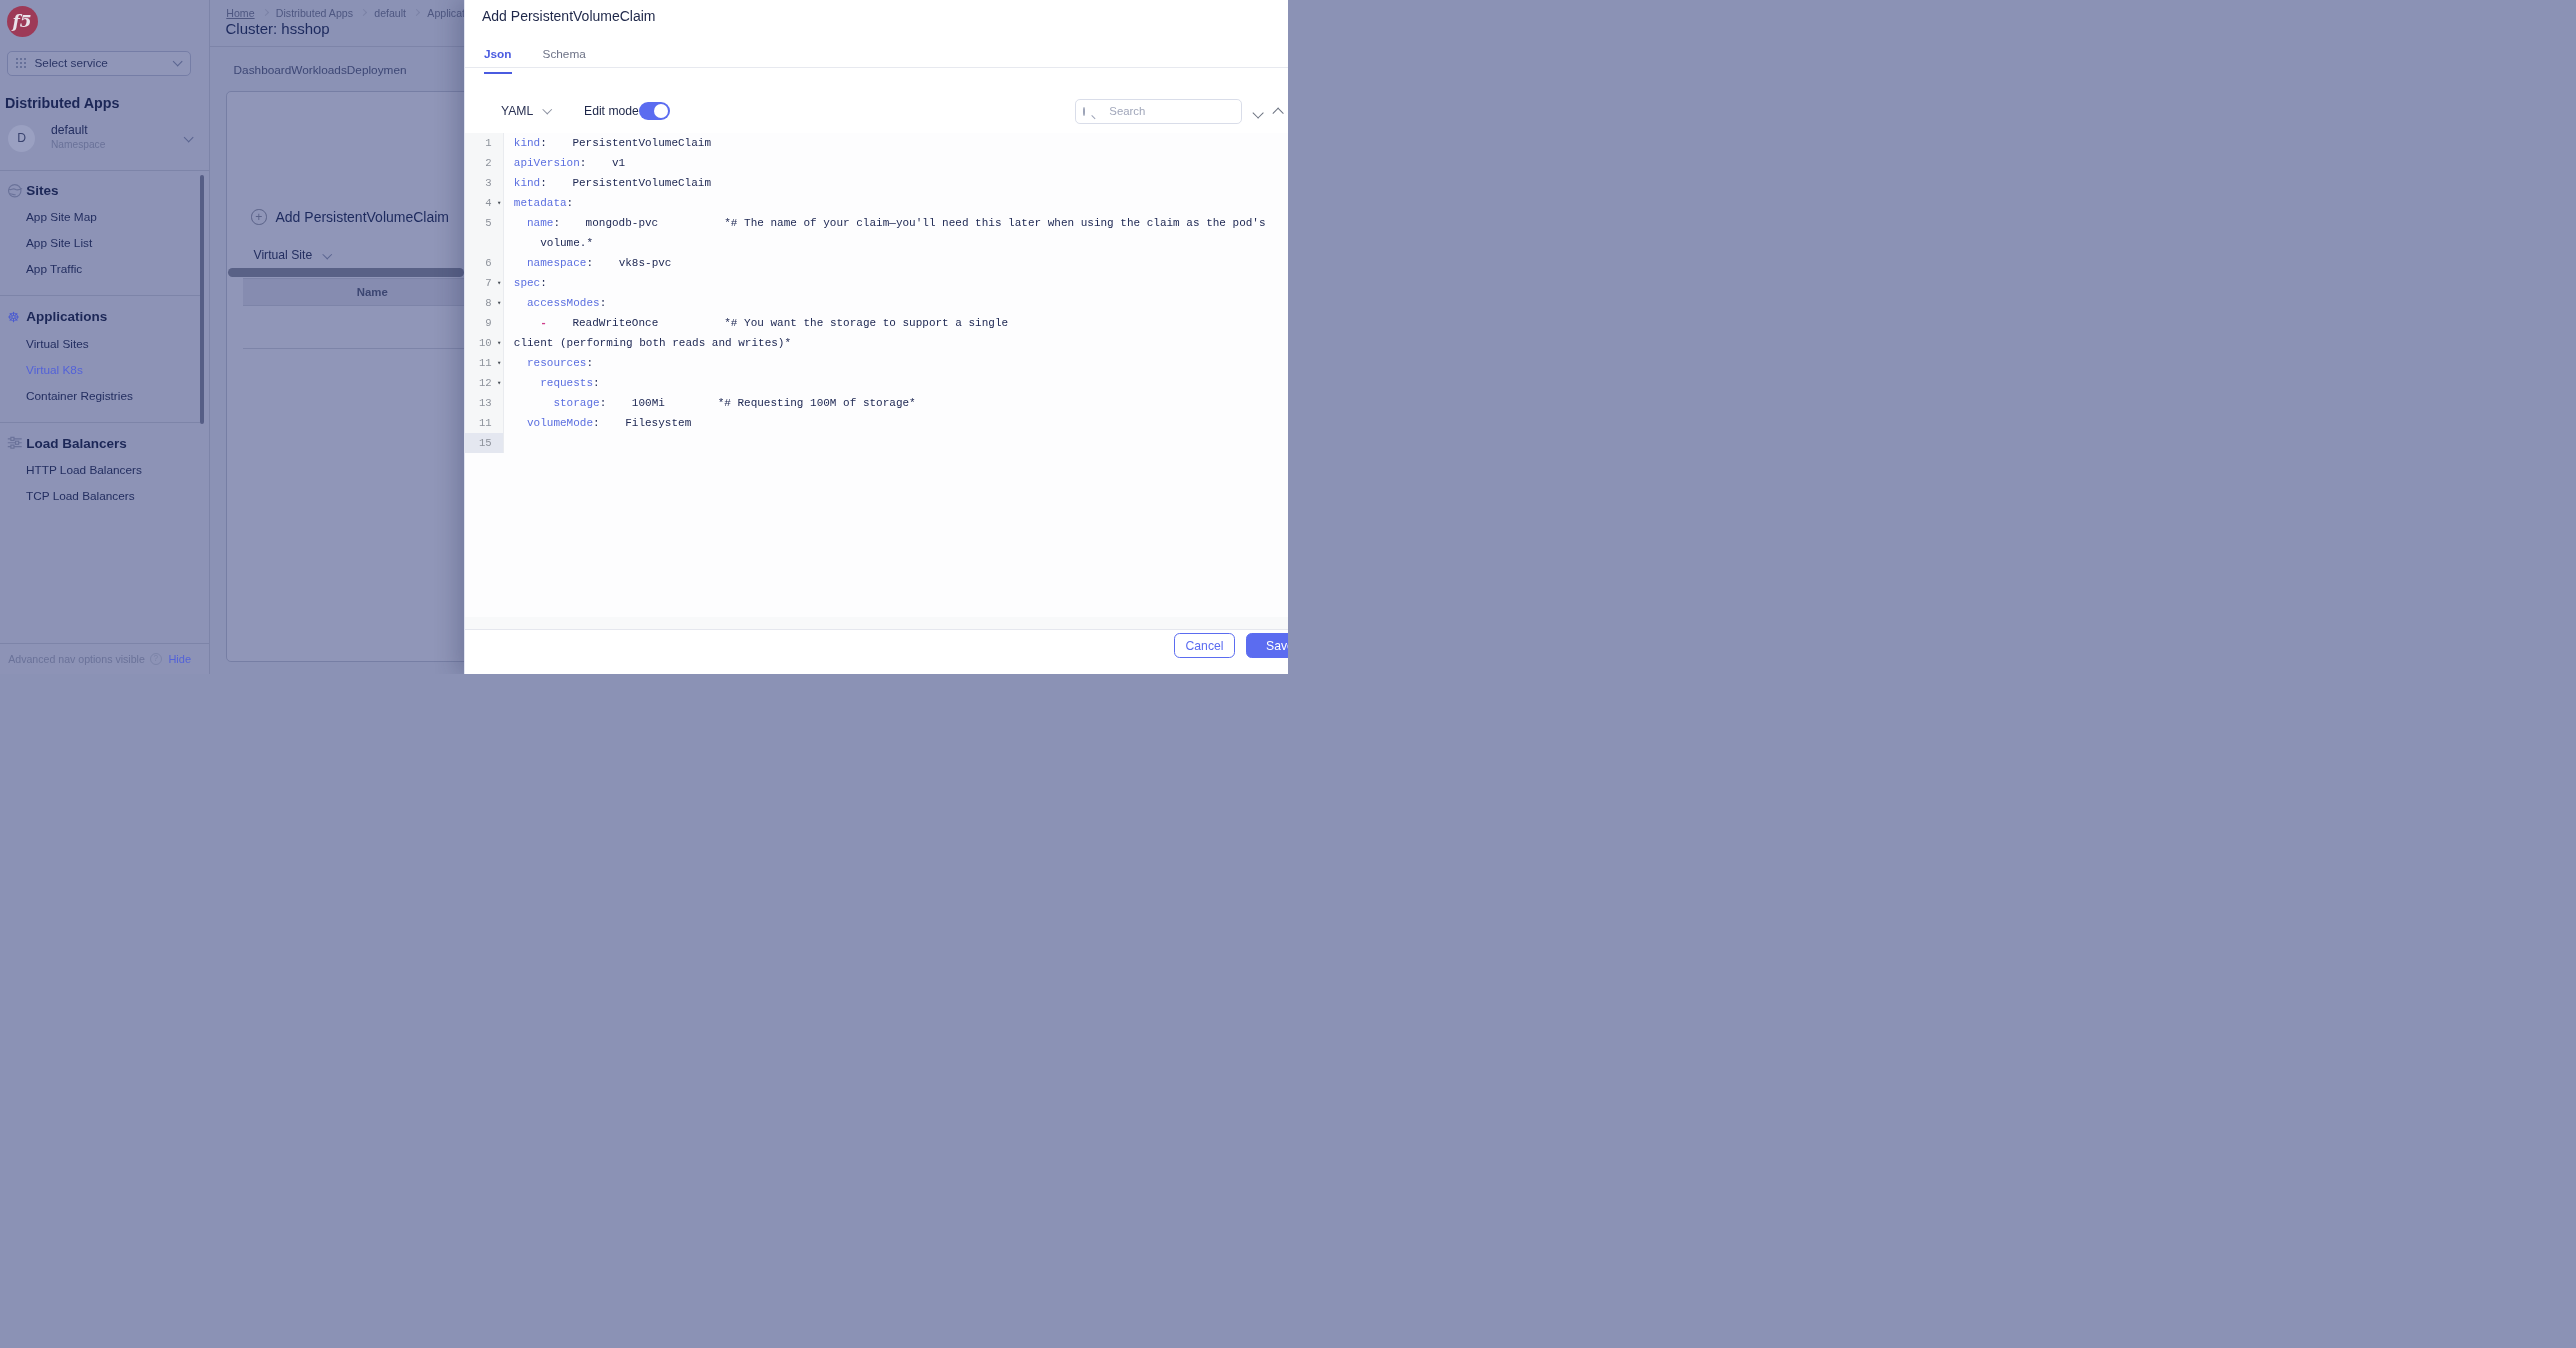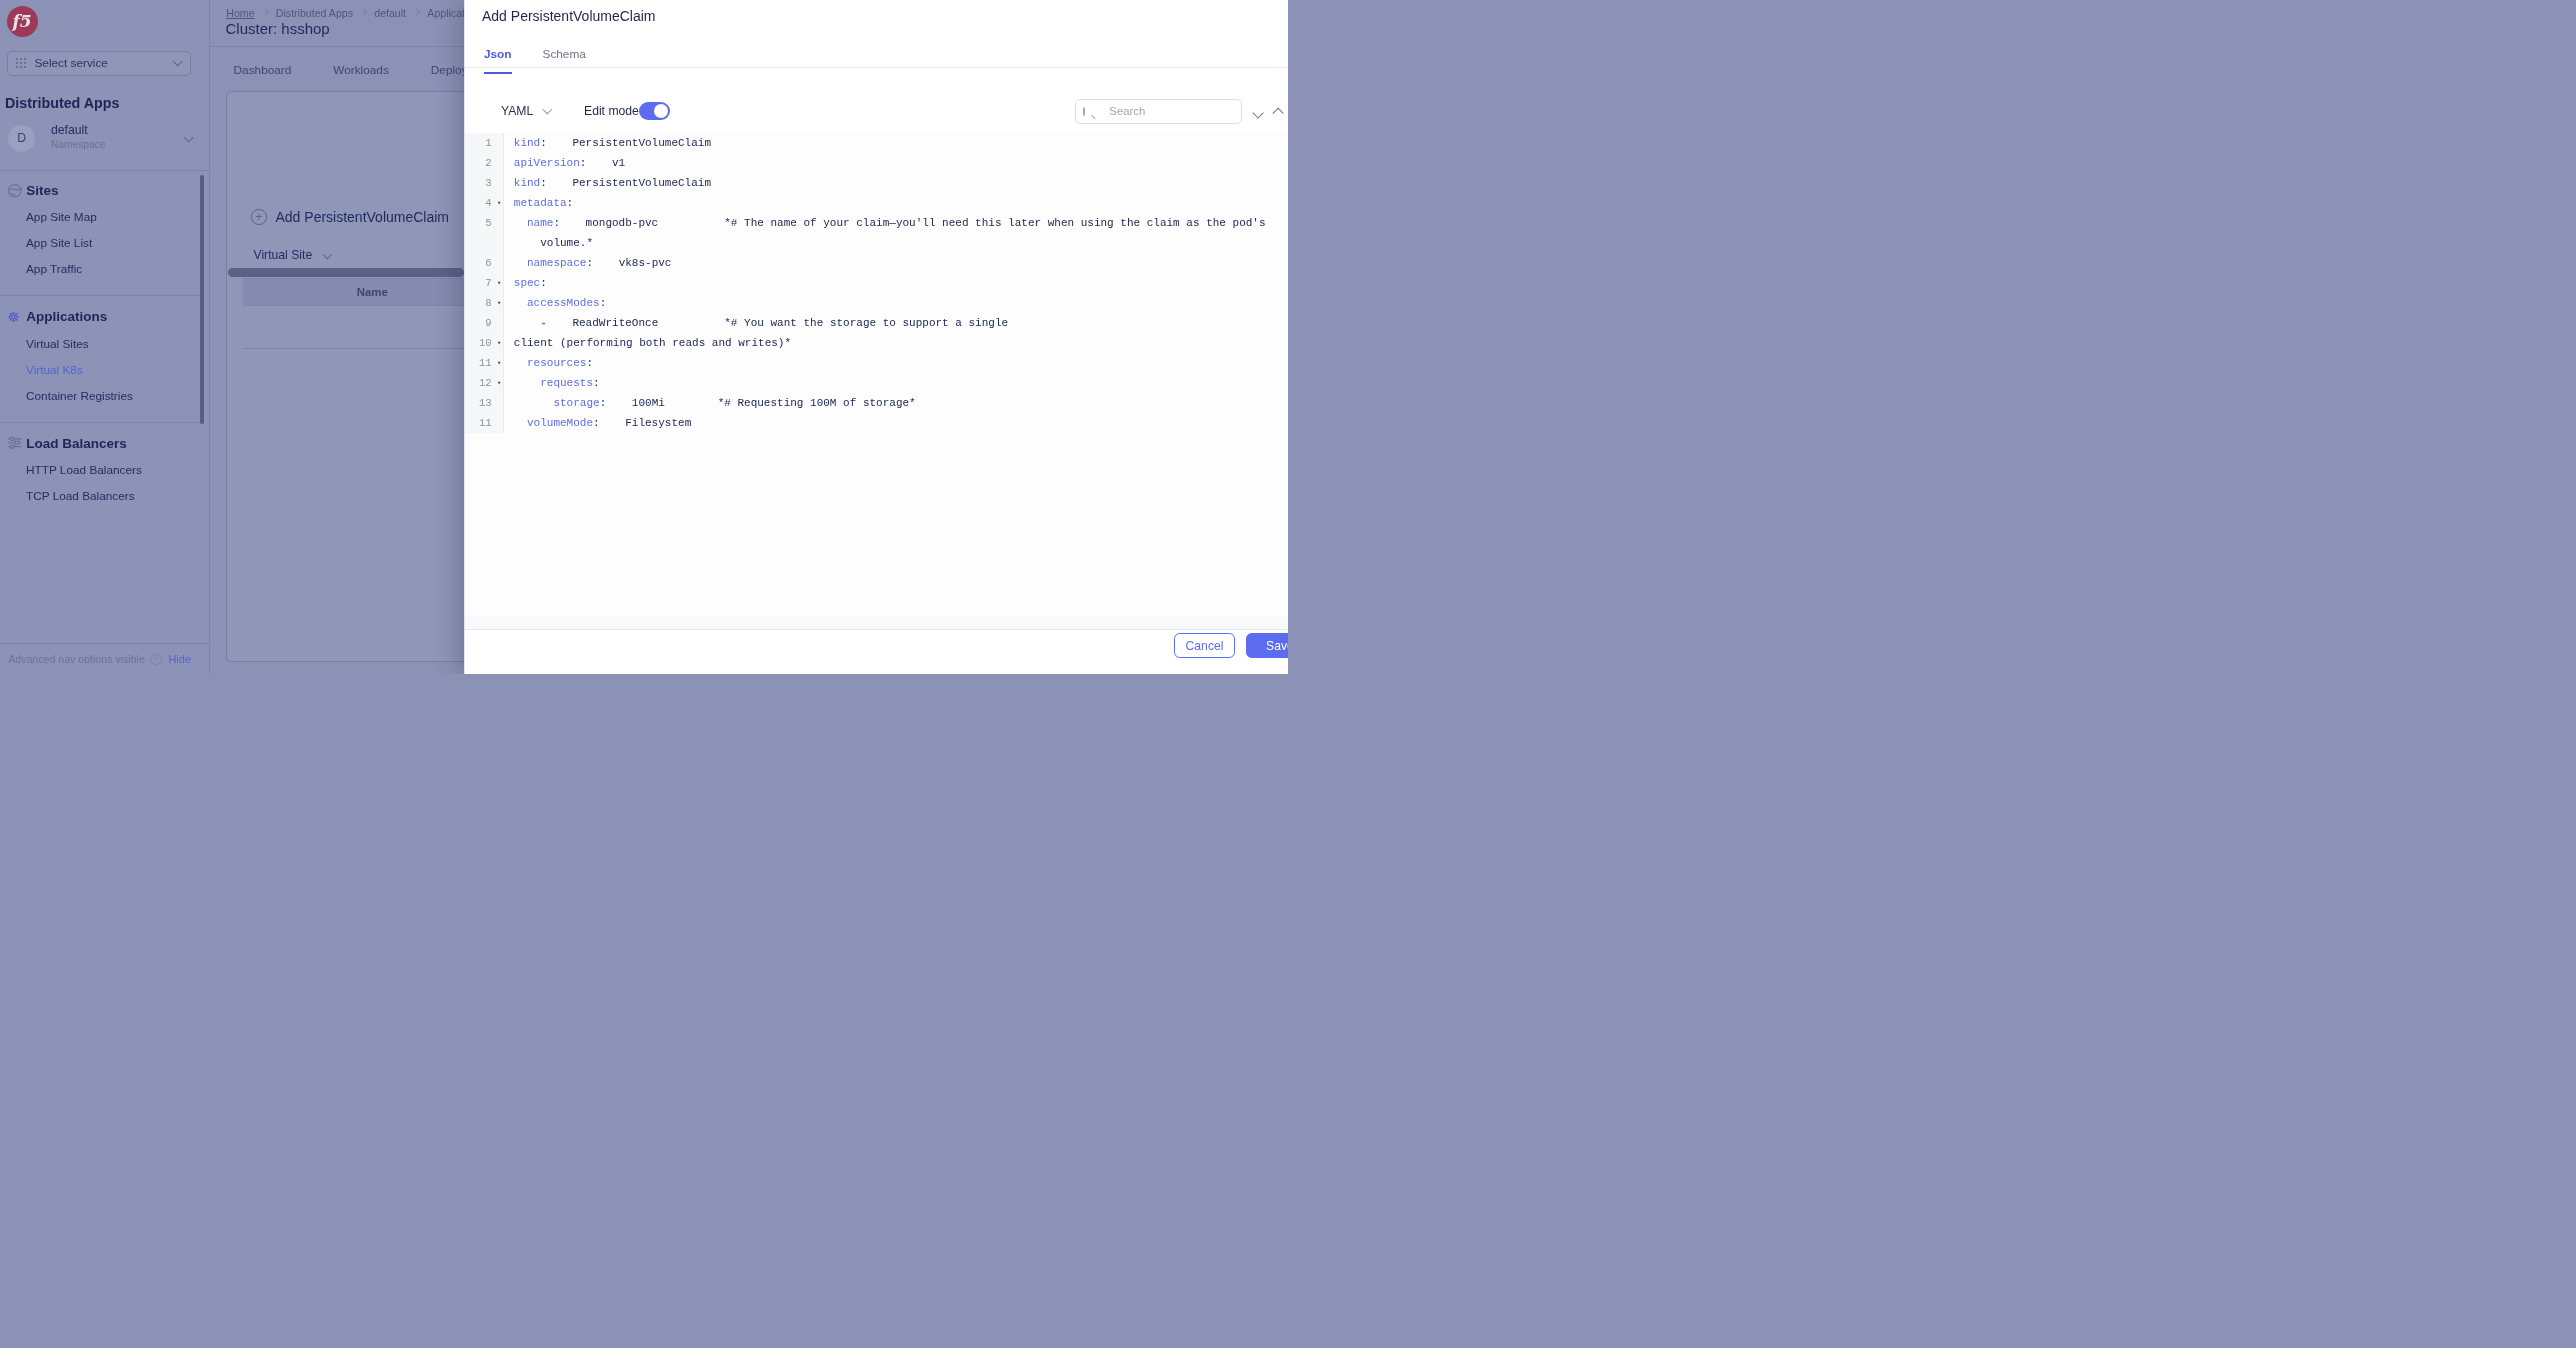--- a/index.html
+++ b/index.html
@@ -50,21 +50,21 @@
 
   
   .main { position:absolute; left:210px; top:0; width:1078px; height:674px; }
   .breadcrumb { position:absolute; left:16.3px; top:6.5px; font-size:10.6px; color:#4e5781;
     display:flex; align-items:center; white-space:nowrap; }
   .breadcrumb .bc-item:first-child { text-decoration:underline; }
   .bc-sep { width:4.9px; height:4.9px; border-right:1.1px solid #7b82a6; border-bottom:1.1px solid #7b82a6;
     transform:rotate(-45deg); margin:0 8.2px; }
   .main-title { position:absolute; left:15.5px; top:19.6px; font-size:15px; font-weight:500; color:#1d2a5e; }
   .main-divider { position:absolute; left:0; top:46px; width:1078px; border-top:0.8px solid #7d84a8; }
-  .main-tabs { position:absolute; left:23.6px; top:63px; display:flex; gap:42px;
+  .main-tabs { position:absolute; left:23.6px; top:63px; display:flex; 
     font-size:11.8px; color:#3d4775; white-space:nowrap; }
   .panel { position:absolute; left:15.5px; top:91px; width:1078px; height:571px;
     border:0.8px solid #767ea4; border-radius:4.9px; background:#9096b8; }
   .panel-title { position:absolute; left:24.5px; top:117px; font-size:14px; color:#1d2a5e;
     display:flex; align-items:center; }
   .plus-circle { width:15.5px; height:15.5px; border:1.2px solid #5a6288; border-radius:50%;
     color:#5a6288; font-size:12.2px; line-height:14px; text-align:center; margin-right:9px; }
   .vsite { position:absolute; left:27px; top:156px; font-size:12.2px; color:#232e60;
     display:flex; align-items:center;justify-content:center; }
   .vsite .chev { margin-left:11.4px; margin-top:-2.4px; width:6.5px; height:6.5px; }
@@ -325,20 +325,24 @@
           <div class="ccontent"><span class="cp">    </span><span class="ck">requests</span><span class="cp">:</span></div>
         </div>
         <div class="crow">
           <div class="cnum">13</div>
           <div class="ccontent"><span class="cp">      </span><span class="ck">storage</span><span class="cp">: </span><span class="cv">100Mi</span><span class="cp">        </span><span class="cc">*# Requesting 100M of storage*</span></div>
         </div>
         <div class="crow">
           <div class="cnum">11</div>
           <div class="ccontent"><span class="cp">  </span><span class="ck">volumeMode</span><span class="cp">: </span><span class="cv">Filesystem</span></div>
         </div>
+        <div class="crow">
+          <div class="cnum active">15</div>
+          <div class="ccontent"></div>
+        </div>
       </div>
 
     <div class="editor-bottom-strip"></div>
     <div class="modal-footer-divider"></div>
     <div class="btn btn-cancel">Cancel</div>
     <div class="btn btn-save">Save</div>
   </div>
 </div>
 
 

